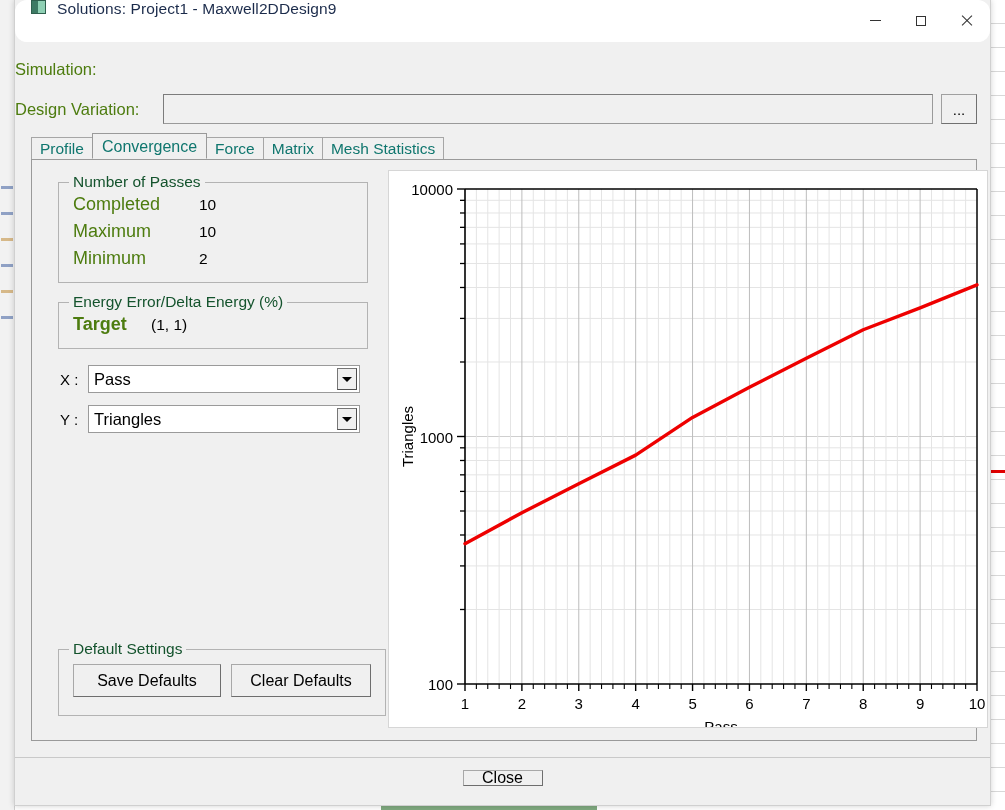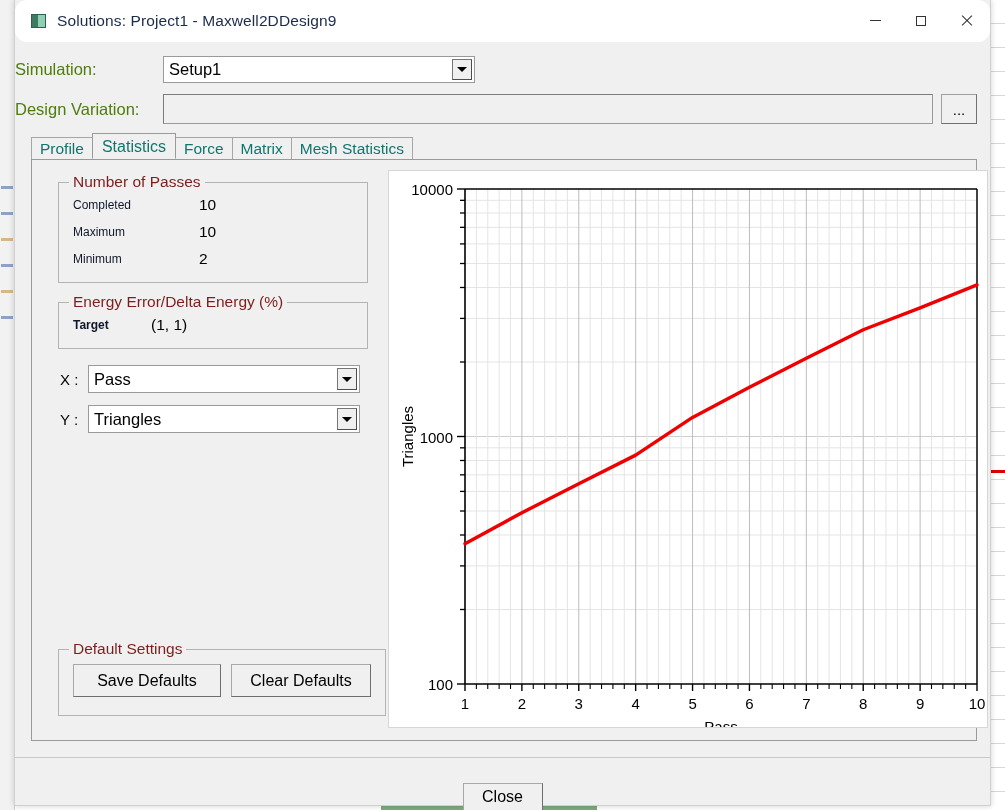--- a/index.html
+++ b/index.html
@@ -33,21 +33,21 @@
   #bg-right-red{position:absolute;right:0;top:470px;width:22px;height:3px;background:#e00000;}
 
   
   #dialog{
     position:absolute;left:14px;top:0;width:977px;height:806px;
     background:#f0f0f0;border:1px solid #d0d0d0;border-top:none;
     box-sizing:border-box;
     box-shadow:0 0 6px rgba(0,0,0,.18);
   }
   #titlebar{
-    height:41px;background:#ffffff;display:flex;align-items:center;
+    height:41px;background:#ffffff;display:flex;align-items:flex-start;
     border-bottom:1px solid #ffffff;
     border-radius:12px;
   }
   #app-icon{width:15px;height:14px;margin-left:16px;margin-right:11px;
     background:linear-gradient(to right,#3d7a64 0 46%,#8fd0b4 46% 100%);
     border:1px solid #2f5f4e;box-sizing:border-box;flex:none;}
   #title-text{font-size:15.5px;color:#1b2b4b;letter-spacing:.1px;}
   #win-controls{margin-left:auto;display:flex;height:41px;}
   .win-btn{width:46px;height:41px;display:flex;align-items:center;justify-content:center;color:#222;}
   .wb-min{width:11px;height:1px;background:#333;}
@@ -104,23 +104,23 @@
     position:relative;
   }
   #tabpanel-topline{position:absolute;left:0;right:0;top:0;height:1px;background:#9a9a9a;}
 
   
   #left-col{position:absolute;left:26px;top:14px;width:310px;}
   fieldset.grp{
     margin:0 0 10px 0;padding:0 8px 10px 8px;
     border:1px solid #b3b3b3;border-radius:0;
   }
-  fieldset.grp legend{font-size:15.5px;color:#7f1d1d;padding:0 4px;margin-left:2px;}
+  fieldset.grp legend{font-size:15.5px;color:#14532d;padding:0 4px;margin-left:2px;}
   .kv{display:flex;align-items:center;height:27px;}
-  .kv .k{font-size:12px;color:#0f172a;}
+  .kv .k{font-size:18px;color:#4d7c0f;}
   .kv .v{font-size:15.5px;color:#000;}
   #passes .k{width:110px;padding-left:6px;}
   #passes .v{padding-left:16px;}
   #energy .k{width:78px;padding-left:6px;font-weight:bold;}
 
   #view-row{display:flex;align-items:center;height:32px;margin:4px 0 2px 6px;}
   #view-row .vlabel{font-size:15.5px;margin-right:10px;}
   .radio{display:flex;align-items:center;margin-right:58px;}
   .radio .dot{
     width:12px;height:12px;border-radius:50%;background:#fff;
@@ -151,22 +151,22 @@
   
   #chart-box{
     position:absolute;left:356px;top:11px;width:600px;height:558px;
     background:#ffffff;border:1px solid #d6d6d6;box-sizing:border-box;
   }
   #chart-svg{display:block;}
 
   
   #footer{position:absolute;left:0;right:0;bottom:0;height:47px;border-top:1px solid #c9c9c9;background:#f0f0f0;}
   #btn-close{
-    position:absolute;left:50%;transform:translateX(-50%);top:25px;
-    width:80px;height:28px;
+    position:absolute;left:50%;transform:translateX(-50%);top:12px;
+    width:80px;height:16px;
   }
 </style>
 </head>
 <body>
 
 <div id="bg-layer">
   <div id="bg-sheet-right" class="bg-sheet"></div>
   <div id="bg-right-panelline"></div>
   <div id="bg-right-red"></div>
   <div id="bg-sheet-bottom"></div>
@@ -190,37 +190,31 @@
         </div>
       <div class="win-btn" id="win-close">
           <span class="wb-close"></span>
         </div>
     </div>
   </div>
 
   <div id="form-area">
     <div class="form-row">
       <div class="form-label" id="lbl-sim">Simulation:</div>
-      <div class="combo" id="combo-sim">
-        <span class="cval">Setup1</span>
-        <span class="arrowbox">
-            <i class="tri-down"></i>
-          </span>
-      </div>
     </div>
     <div class="form-row">
       <div class="form-label" id="lbl-var">Design Variation:</div>
       <div id="txt-var"></div>
       <div id="btn-ellipsis" class="btn">...</div>
     </div>
   </div>
 
   <div id="tabs">
     <div class="tab">Profile</div>
-    <div class="tab active">Statistics</div>
+    <div class="tab active">Convergence</div>
     <div class="tab">Force</div>
     <div class="tab">Matrix</div>
     <div class="tab">Mesh Statistics</div>
   </div>
 
   <div id="tabpanel">
     <div id="tabpanel-topline"></div>
 
     <div id="left-col">
 

